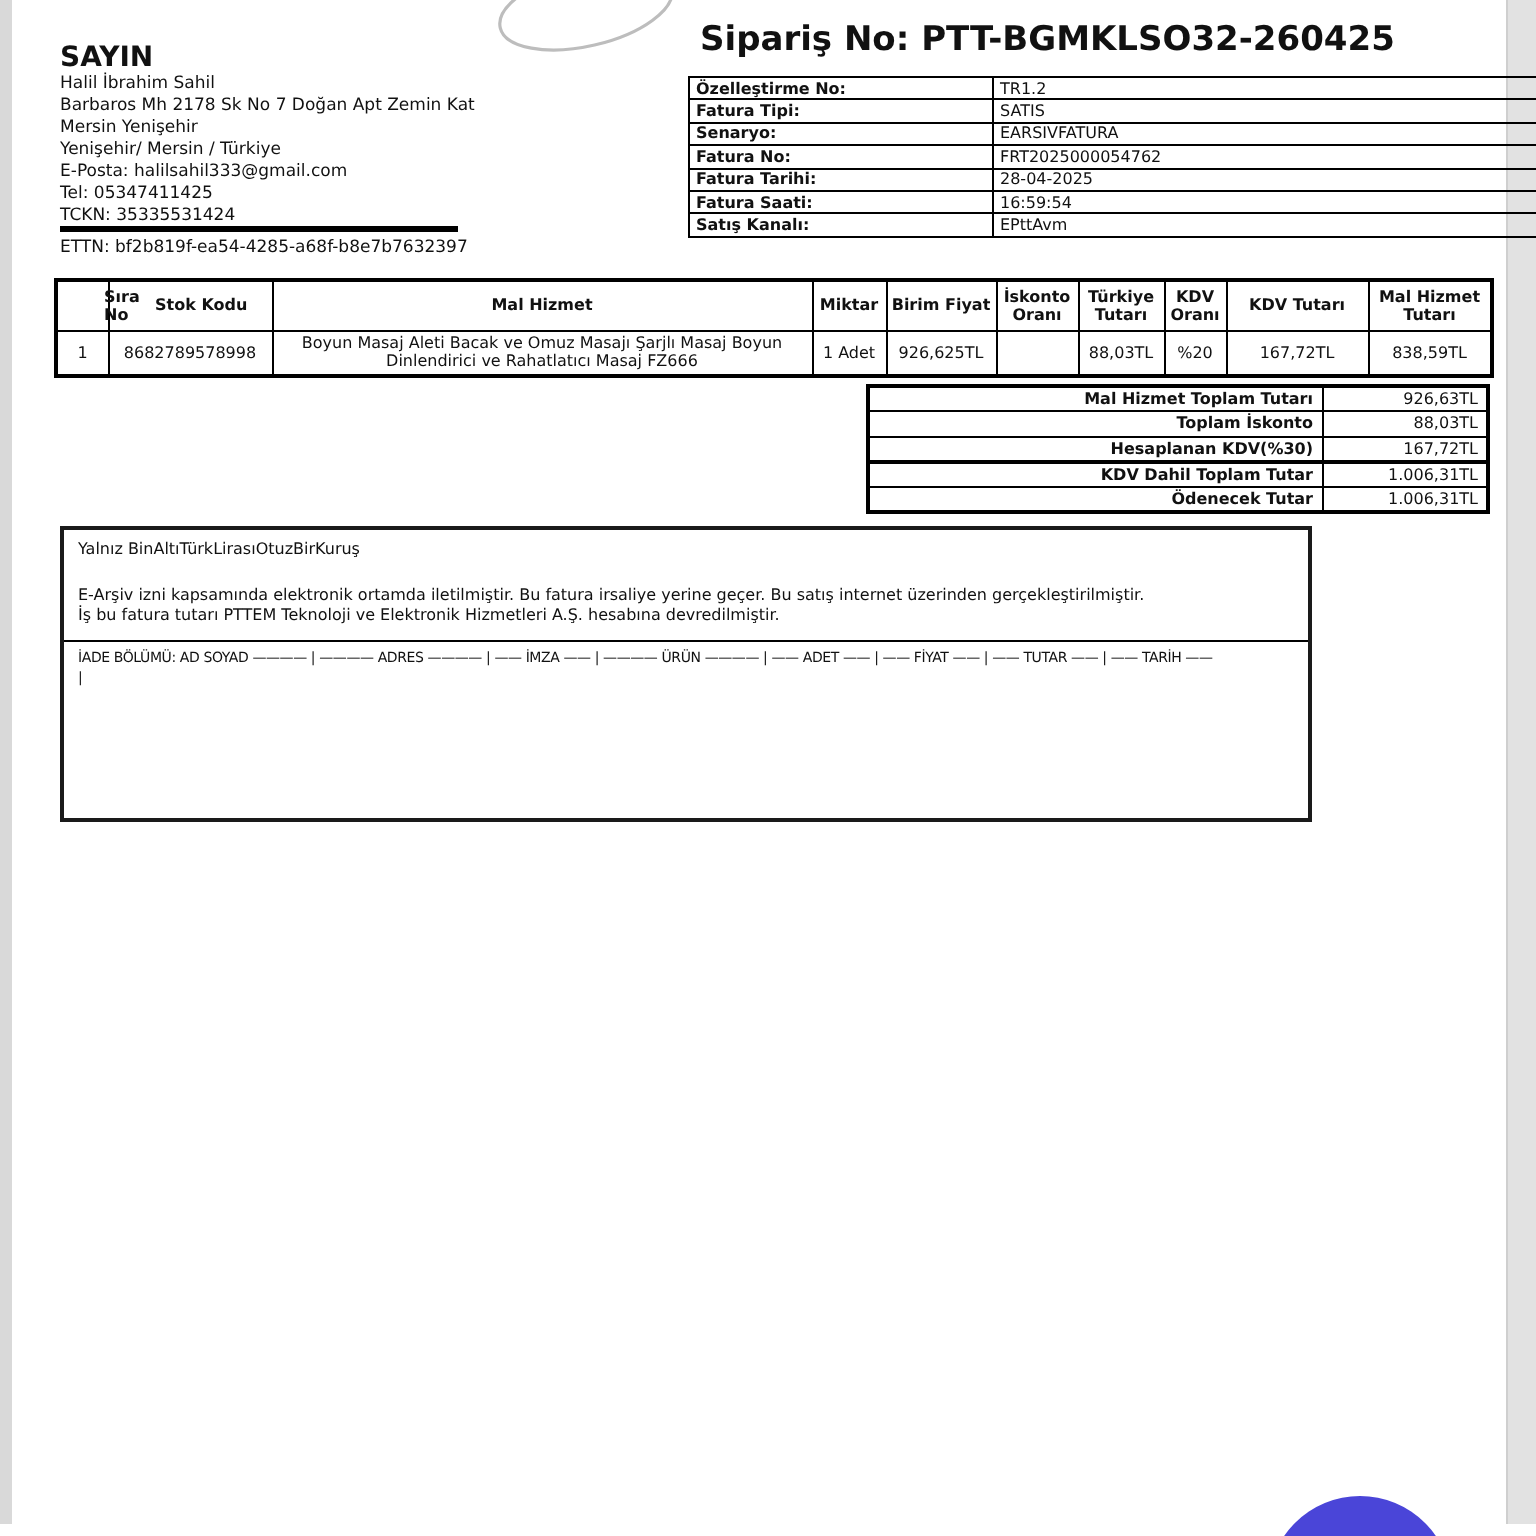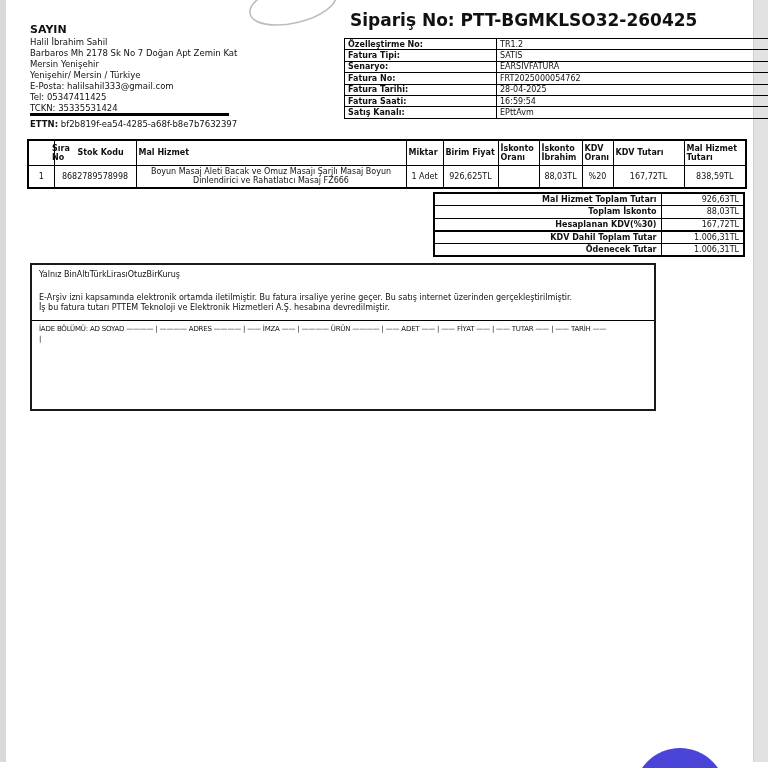--- a/index.html
+++ b/index.html
@@ -5,37 +5,37 @@
   * { margin:0; padding:0; box-sizing:border-box; }
   html,body { width:768px; height:768px; background:#f4f4f4; font-family:"DejaVu Sans", sans-serif; color:#111; }
   .screen { position:relative; width:768px; height:768px; background:#fff; overflow:hidden; }
   .strip { position:absolute; top:0; height:762px; background:#d9d9d9; }
   .strip.left { left:0; width:6px; }
   .strip.right { right:0; width:15px; background:#e2e2e2; border-left:1px solid #cfcfcf; }
   .sketch { position:absolute; left:235px; top:-18px; }
 
   
   .recipient { position:absolute; left:30px; top:24px; width:300px; font-size:8.5px; line-height:11px; }
-  .recipient .heading { font-weight:bold; font-size:11px; margin-bottom:2px; }
+  .recipient .heading { font-weight:bold; font-size:14px; margin-bottom:2px; }
   .ettn-rule { position:absolute; left:30px; top:113px; width:199px; height:3px; background:#000; }
   .ettn-line { position:absolute; left:30px; top:119px; font-size:8.5px; }
-  .ettn-line b { font-weight:bold; }
+  .ettn-line b { font-weight:normal; }
 
   
   .order-title { position:absolute; left:350px; top:10px; font-size:17px; font-weight:bold; }
 
   
   table { border-collapse:collapse; }
   .info-table { position:absolute; left:344px; top:38px; width:480px; table-layout:fixed; }
   .info-table td { border:1px solid #000; font-size:8px; height:11.4px; padding:0 3px; overflow:hidden; white-space:nowrap; }
   .info-table td.lbl { font-weight:bold; width:152px; }
 
   
   .items-table { position:absolute; left:27px; top:139px; width:718px; table-layout:fixed; border:2px solid #000; }
-  .items-table th { border:1px solid #000; font-size:8px; font-weight:bold; text-align:left; padding:1px 2px; height:25px; vertical-align:middle; }
+  .items-table th { border:1px solid #000; font-size:8px; font-weight:bold; text-align:center; padding:1px 2px; height:25px; vertical-align:middle; }
   .items-table th.al { text-align:left;padding-left:23px; }
   .items-table td { border:1px solid #000; font-size:8px; padding:1px 2px; height:23px; vertical-align:middle; }
   .c { text-align:center; } .r { text-align:center; }
 
   
   .totals-table { position:absolute; left:433px; top:192px; width:312px; table-layout:fixed; border:2px solid #000; }
   .totals-table td { border:1px solid #000; font-size:8px; height:12.6px; padding:0 4px; text-align:right; white-space:nowrap; }
   .totals-table td.lbl { font-weight:bold; width:227px; }
   .totals-table tr.sep td { border-top:2px solid #000; }
 
@@ -127,21 +127,21 @@
         <col style="width:62px">
     </colgroup>
     <tbody>
         <tr>
       <th class="al">Sıra No</th>
       <th class="al">Stok Kodu</th>
       <th>Mal Hizmet</th>
       <th>Miktar</th>
       <th>Birim Fiyat</th>
       <th>İskonto Oranı</th>
-      <th>İskonto İbrahim</th>
+      <th>Türkiye Tutarı</th>
       <th>KDV Oranı</th>
       <th>KDV Tutarı</th>
       <th>Mal Hizmet Tutarı</th>
     </tr>
     <tr>
       <td class="c">1</td>
       <td class="c">8682789578998</td>
       <td class="c">Boyun Masaj Aleti Bacak ve Omuz Masajı Şarjlı Masaj Boyun Dinlendirici ve Rahatlatıcı Masaj FZ666</td>
       <td class="r">1 Adet</td>
       <td class="r">926,625TL</td>

